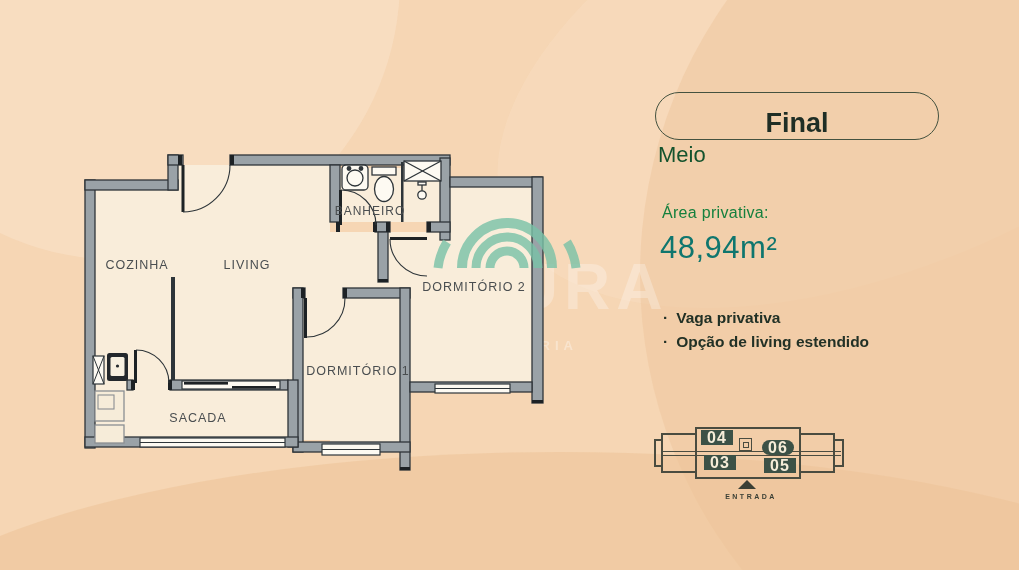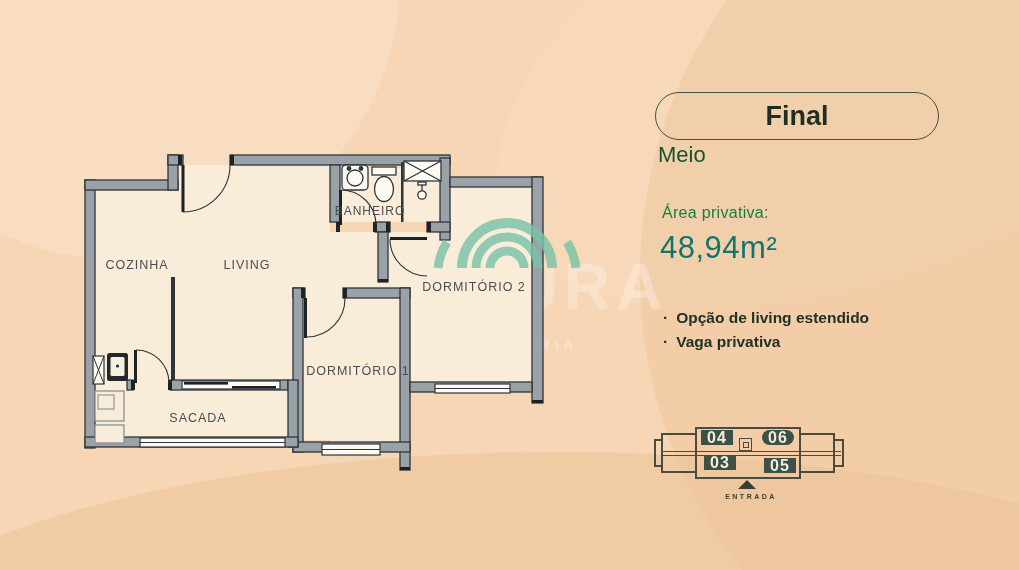--- a/index.html
+++ b/index.html
@@ -16,42 +16,42 @@
   
   .wm-text{position:absolute;left:320px;top:250px;width:380px;text-align:center;z-index:1;
     font-size:64px;font-weight:700;letter-spacing:6px;color:rgba(255,255,255,.28);}
   .wm-sub{position:absolute;left:400px;top:338px;width:220px;text-align:center;z-index:1;
     font-size:13px;font-weight:700;letter-spacing:5px;color:rgba(255,255,255,.34);}
   .wm-logo{position:absolute;left:432px;top:208px;z-index:3;opacity:.8;}
   
   .floorplan{position:absolute;left:80px;top:148px;z-index:2;}
   
   .panel-title{position:absolute;left:655px;top:92px;width:282px;height:46px;z-index:4;
-    border:1.3px solid #44523f;border-radius:26px;display:flex;align-items:center;justify-content:center;
+    border:1.3px solid #44523f;border-radius:26px;display:flex;align-items:flex-end;justify-content:center;
     font-size:27px;color:#1f2e25;}
   .panel-title .t-bold{font-weight:700;}
   .panel-title .t-rest{font-weight:500;margin-left:8px;}
   .panel-sub{position:absolute;left:658px;top:142px;font-size:22px;color:#14532d;z-index:4;}
   .area-label{position:absolute;left:662px;top:204px;font-size:16px;color:#15803d;letter-spacing:.3px;z-index:4;}
   .area-value{position:absolute;left:660px;top:230px;font-size:31px;font-weight:400;letter-spacing:.5px;color:#0f766e;z-index:4;}
   .features{position:absolute;left:663px;top:306px;z-index:4;}
   .feature{font-size:15.5px;font-weight:600;color:#223126;line-height:24px;}
   .feature::before{content:"·";font-weight:700;margin-right:8px;}
   
   .building{position:absolute;left:653px;top:422px;width:196px;height:92px;z-index:4;}
   .b-box{position:absolute;border:2px solid #4a4c40;box-sizing:border-box;}
   .b-center{left:42px;top:5px;width:106px;height:52px;}
   .b-wing-l{left:8px;top:11px;width:36px;height:40px;}
   .b-wing-r{left:146px;top:11px;width:36px;height:40px;}
   .b-step-l{left:1px;top:17px;width:9px;height:28px;}
   .b-step-r{left:180px;top:17px;width:11px;height:28px;}
   .b-corridor{position:absolute;left:8px;top:29px;width:180px;height:5px;border-top:1.5px solid #4a4c40;border-bottom:1.5px solid #4a4c40;box-sizing:border-box;}
   .unit{position:absolute;width:32px;height:15px;background:#3c5146;color:#f5ecd8;
     display:flex;align-items:center;justify-content:center;font-size:16px;font-weight:700;letter-spacing:1px;}
-  .u04{left:48px;top:8px;} .u06{left:109px;top:8px;border-radius:10px;} .u03{left:51px;top:33px;} .u05{left:111px;top:36px;}
+  .u04{left:48px;top:8px;} .u06{left:109px;top:18px;border-radius:10px;} .u03{left:51px;top:33px;} .u05{left:111px;top:36px;}
   .b-elev{position:absolute;left:86px;top:16px;width:13px;height:13px;border:1.5px solid #4a4c40;box-sizing:border-box;}
   .b-elev::after{content:"";position:absolute;left:3px;top:3px;width:4px;height:4px;border:1px solid #4a4c40;}
   .b-arrow{position:absolute;left:85px;top:58px;width:0;height:0;
     border-left:9px solid transparent;border-right:9px solid transparent;border-bottom:9px solid #3a3f35;}
   .b-entrance{position:absolute;left:0;top:71px;width:100%;text-align:center;
     font-size:7px;font-weight:700;letter-spacing:2.5px;color:#3a3f35;}
 </style>
 </head>
 <body>
 
@@ -197,22 +197,22 @@
     </g>
   </svg>
 
   <div class="panel-title">
     <span class="t-bold">Final</span>
   </div>
   <div class="panel-sub">Meio</div>
   <div class="area-label">Área privativa:</div>
   <div class="area-value">48,94m²</div>
   <div class="features">
+    <div class="feature">Vaga privativa</div>
     <div class="feature">Opção de living estendido</div>
-    <div class="feature">Vaga privativa</div>
   </div>
 
   <div class="building">
     <div class="b-box b-center"></div>
     <div class="b-box b-wing-l"></div>
     <div class="b-box b-wing-r"></div>
     <div class="b-box b-step-l"></div>
     <div class="b-box b-step-r"></div>
     <div class="b-corridor"></div>
     <div class="b-elev"></div>

